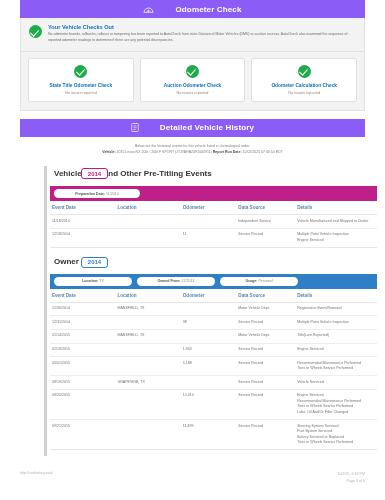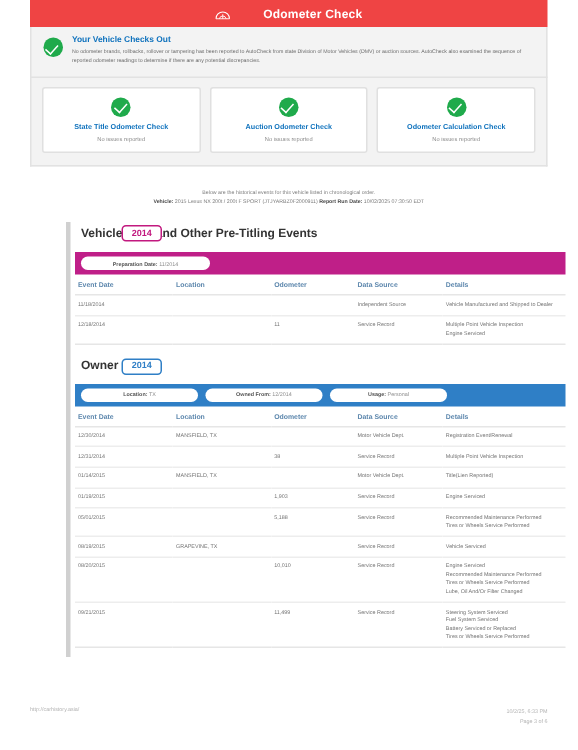--- a/index.html
+++ b/index.html
@@ -8,21 +8,21 @@
     background: #ffffff;
     font-family: "Liberation Sans", sans-serif;
     color: #333;
     overflow: hidden;
   }
   .page { position: relative; width: 385px; height: 500px; background: #fff; }
 
   
   .panel { margin: 0 20px; }
   .blue-bar {
-    background: #ef4444;
+    background: #8b5cf6;
     color: #fff;
     height: 18px;
     display: flex;
     align-items: center;
     justify-content: center;
     gap: 21px;
     font-size: 8px;
     font-weight: bold;
     letter-spacing: .15px;
   }
@@ -231,20 +231,31 @@
         <div class="chk-circle"></div>
         <div class="tri-label">Odometer Calculation Check</div>
         <div class="tri-sub">No issues reported</div>
       </div>
     </div>
   </div>
 
   <div class="dvh-spacer"></div>
 
   <div class="panel">
+    <div class="blue-bar">
+      <span>
+        <svg width="8" height="9" viewBox="0 0 16 18">
+          <rect x="1.5" y="1" width="13" height="16" rx="1.5" fill="none" stroke="#ffffff" stroke-width="1.4"></rect>
+          <line x1="5" y1="6" x2="11" y2="6" stroke="#ffffff" stroke-width="1.2"></line>
+          <line x1="5" y1="9.5" x2="11" y2="9.5" stroke="#ffffff" stroke-width="1.2"></line>
+          <line x1="5" y1="13" x2="9" y2="13" stroke="#ffffff" stroke-width="1.2"></line>
+        </svg>
+      </span>
+      <span>Detailed Vehicle History</span>
+    </div>
     <div class="dvh-meta">
       <div>Below are the historical events for this vehicle listed in chronological order.</div>
       <div>
         <b>Vehicle:</b>
         <span>2015 Lexus NX 200t / 200t F SPORT (JTJYARBZ0F2000911)</span>
         <b>Report Run Date:</b>
         <span>10/02/2025 07:30:50 EDT</span>
       </div>
     </div>
   </div>

